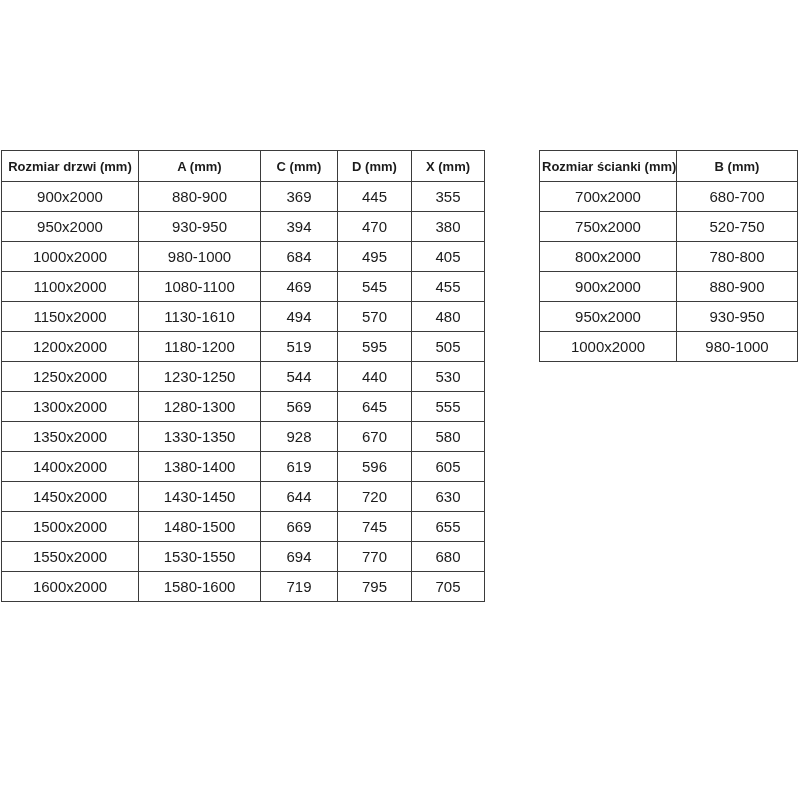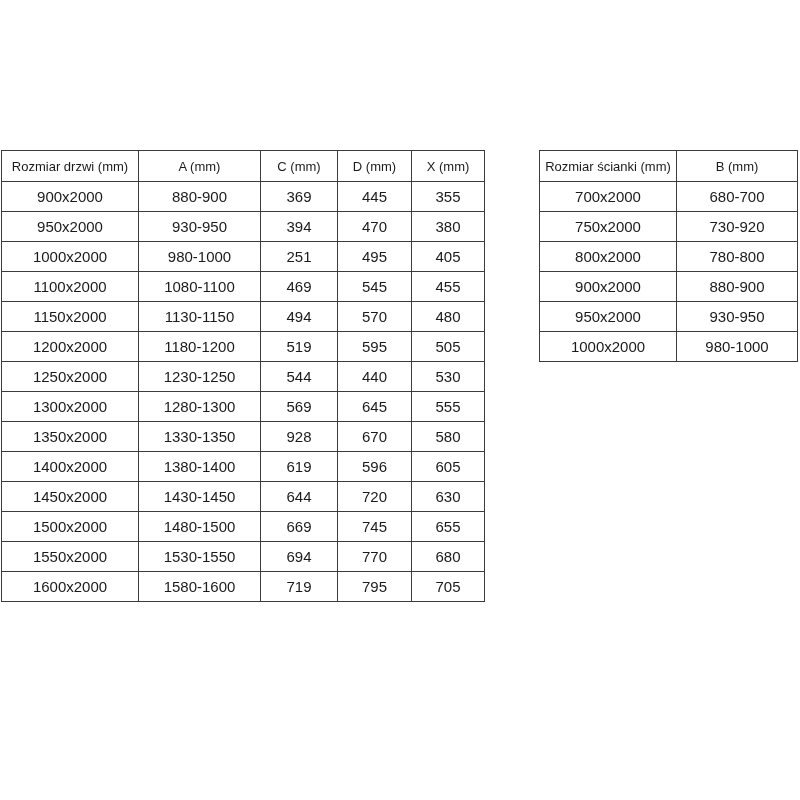--- a/index.html
+++ b/index.html
@@ -30,21 +30,21 @@
   table.spec-table td {
     border: 1px solid var(--border-color);
     text-align: center;
     vertical-align: middle;
     padding: 0 2px;
     color: var(--text-color);
     white-space: nowrap;
     overflow: hidden;
   }
   table.spec-table th {
-    font-weight: normal;
+    font-weight: bold;
     font-size: 13px;
     height: 31px;
   }
   table.spec-table td {
     font-weight: normal;
     font-size: 15px;
     height: 30px;
   }
   #door-table {
     left: 1px;
@@ -95,34 +95,34 @@
       <tr>
         <td>950x2000</td>
         <td>930-950</td>
         <td>394</td>
         <td>470</td>
         <td>380</td>
       </tr>
       <tr>
         <td>1000x2000</td>
         <td>980-1000</td>
-        <td>251</td>
+        <td>684</td>
         <td>495</td>
         <td>405</td>
       </tr>
       <tr>
         <td>1100x2000</td>
         <td>1080-1100</td>
         <td>469</td>
         <td>545</td>
         <td>455</td>
       </tr>
       <tr>
         <td>1150x2000</td>
-        <td>1130-1150</td>
+        <td>1130-1610</td>
         <td>494</td>
         <td>570</td>
         <td>480</td>
       </tr>
       <tr>
         <td>1200x2000</td>
         <td>1180-1200</td>
         <td>519</td>
         <td>595</td>
         <td>505</td>
@@ -197,21 +197,21 @@
         <th>B (mm)</th>
       </tr>
   </thead>
   <tbody>
       <tr>
         <td>700x2000</td>
         <td>680-700</td>
       </tr>
       <tr>
         <td>750x2000</td>
-        <td>730-920</td>
+        <td>520-750</td>
       </tr>
       <tr>
         <td>800x2000</td>
         <td>780-800</td>
       </tr>
       <tr>
         <td>900x2000</td>
         <td>880-900</td>
       </tr>
       <tr>

